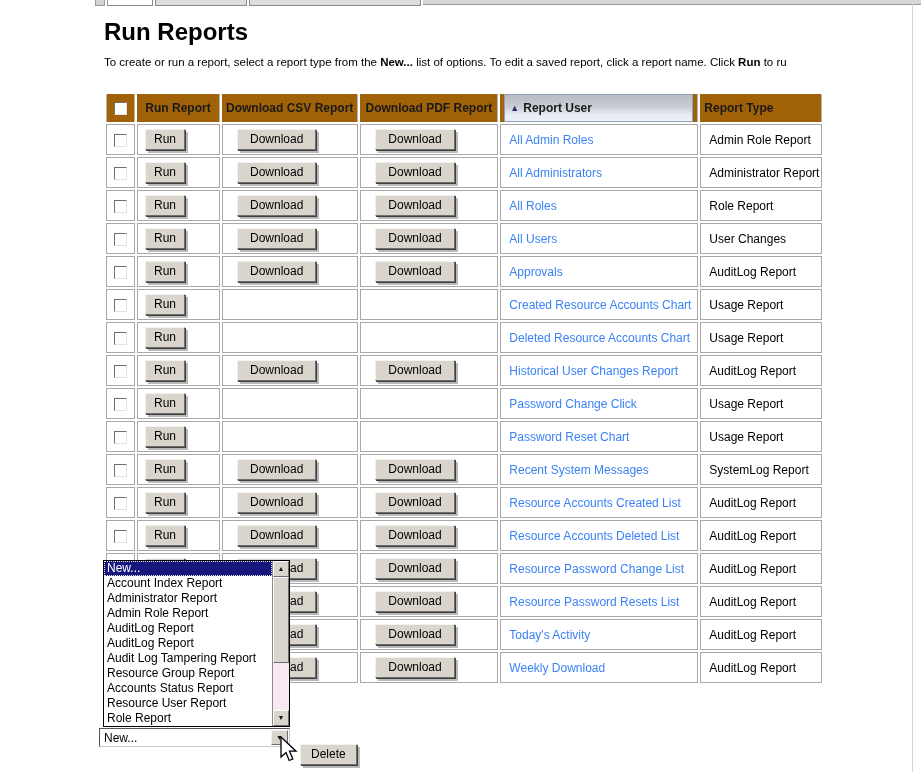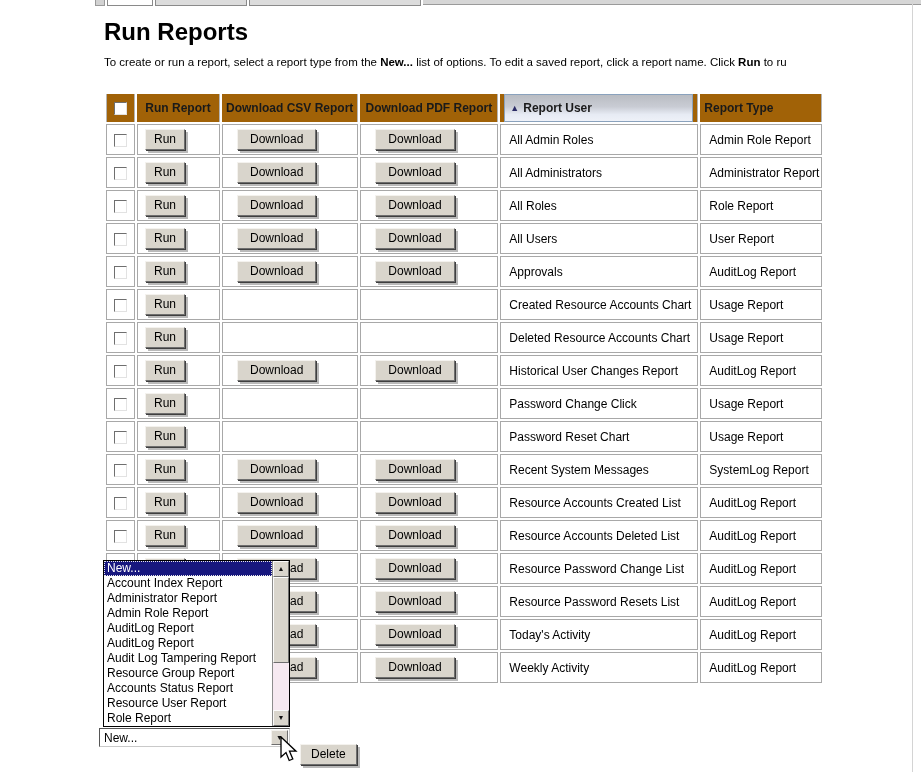--- a/index.html
+++ b/index.html
@@ -40,21 +40,21 @@
   col.c-pdf { width:138px; }
   col.c-name{ width:198px; }
   col.c-type{ width:122px; }
   td.cb-cell, th.cb-cell { text-align:center; }
   .cb { width:13px; height:13px; background:#fff; border:1px solid;
     border-color:#6f6f6f #e2e2e2 #e2e2e2 #6f6f6f; display:inline-block; vertical-align:middle; }
   td.run-cell { padding-left:7px; }
   td.dl-cell { padding-left:14px; }
   td.name-cell { padding-left:8px; }
   td.type-cell { padding-left:8px; white-space:nowrap; }
-  a.rlink { color:#000000; text-decoration:none; white-space:nowrap; }
+  a.rlink { color:#3b82f6; text-decoration:none; white-space:nowrap; }
 
   
   .btn3d { font-family:"Liberation Sans", sans-serif; font-size:12px; color:#000;
     background:#d9d5cc; border:1px solid; border-color:#f4f2ee #6e6e6e #6e6e6e #f4f2ee;
     box-shadow:1px 1px 0 #3f3f3f, 3px 3px 0 #b9b9b9; cursor:default; }
   .btn-run { padding:2px 8px 3px; }
   .btn-dl { padding:2px 12px 3px; }
 
   
   .popup { position:absolute; left:103px; top:560px; width:187px; height:167px;
@@ -146,21 +146,21 @@
         <td class="dl-cell"><button class="btn3d btn-dl">Download</button></td>
         <td class="name-cell"><a href="#" class="rlink">All Roles</a></td>
         <td class="type-cell">Role Report</td>
       </tr>
       <tr>
         <td class="cb-cell"><span class="cb"></span></td>
         <td class="run-cell"><button class="btn3d btn-run">Run</button></td>
         <td class="dl-cell"><button class="btn3d btn-dl">Download</button></td>
         <td class="dl-cell"><button class="btn3d btn-dl">Download</button></td>
         <td class="name-cell"><a href="#" class="rlink">All Users</a></td>
-        <td class="type-cell">User Report</td>
+        <td class="type-cell">User Changes</td>
       </tr>
       <tr>
         <td class="cb-cell"><span class="cb"></span></td>
         <td class="run-cell"><button class="btn3d btn-run">Run</button></td>
         <td class="dl-cell"><button class="btn3d btn-dl">Download</button></td>
         <td class="dl-cell"><button class="btn3d btn-dl">Download</button></td>
         <td class="name-cell"><a href="#" class="rlink">Approvals</a></td>
         <td class="type-cell">AuditLog Report</td>
       </tr>
       <tr>
@@ -249,21 +249,21 @@
         <td class="dl-cell"><button class="btn3d btn-dl">Download</button></td>
         <td class="dl-cell"><button class="btn3d btn-dl">Download</button></td>
         <td class="name-cell"><a href="#" class="rlink">Today's Activity</a></td>
         <td class="type-cell">AuditLog Report</td>
       </tr>
       <tr>
         <td class="cb-cell"><span class="cb"></span></td>
         <td class="run-cell"><button class="btn3d btn-run">Run</button></td>
         <td class="dl-cell"><button class="btn3d btn-dl">Download</button></td>
         <td class="dl-cell"><button class="btn3d btn-dl">Download</button></td>
-        <td class="name-cell"><a href="#" class="rlink">Weekly Activity</a></td>
+        <td class="name-cell"><a href="#" class="rlink">Weekly Download</a></td>
         <td class="type-cell">AuditLog Report</td>
       </tr>
     </tbody>
 </table>
 
 <div class="popup">
   <div class="popup-opts">
       <div class="popt selected">New...</div>
       <div class="popt">Account Index Report</div>
       <div class="popt">Administrator Report</div>

